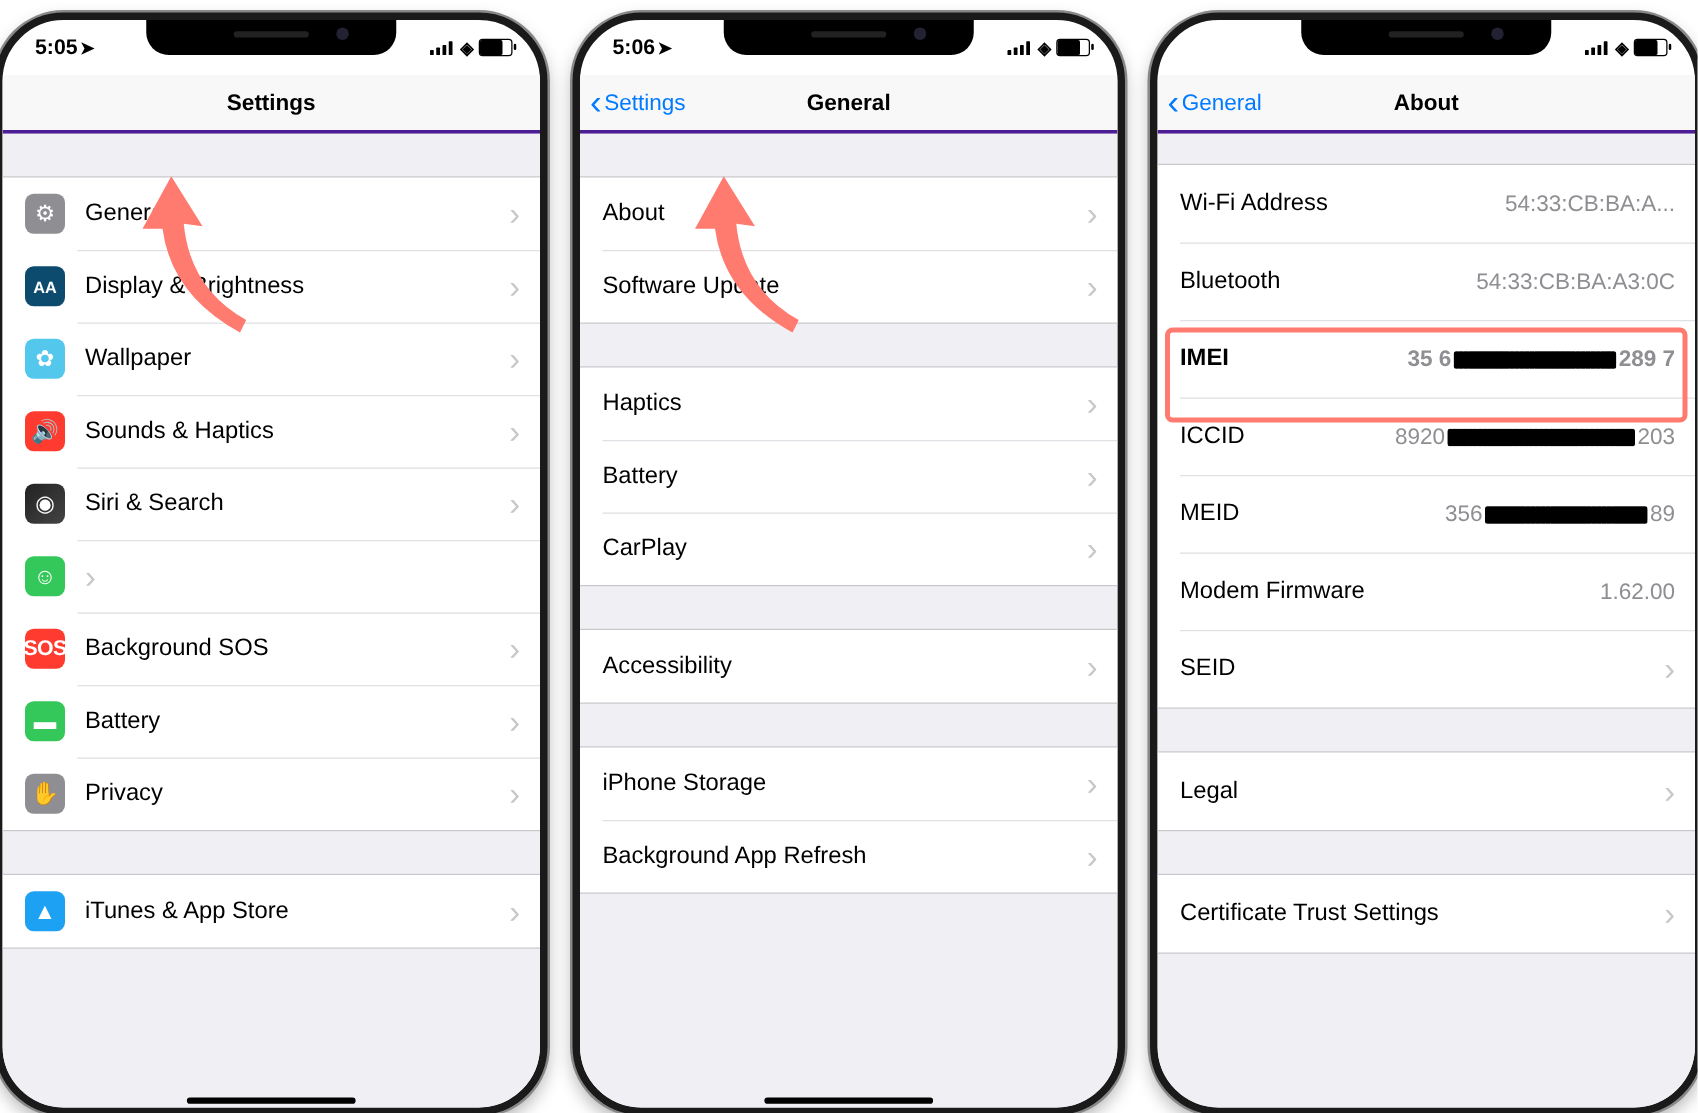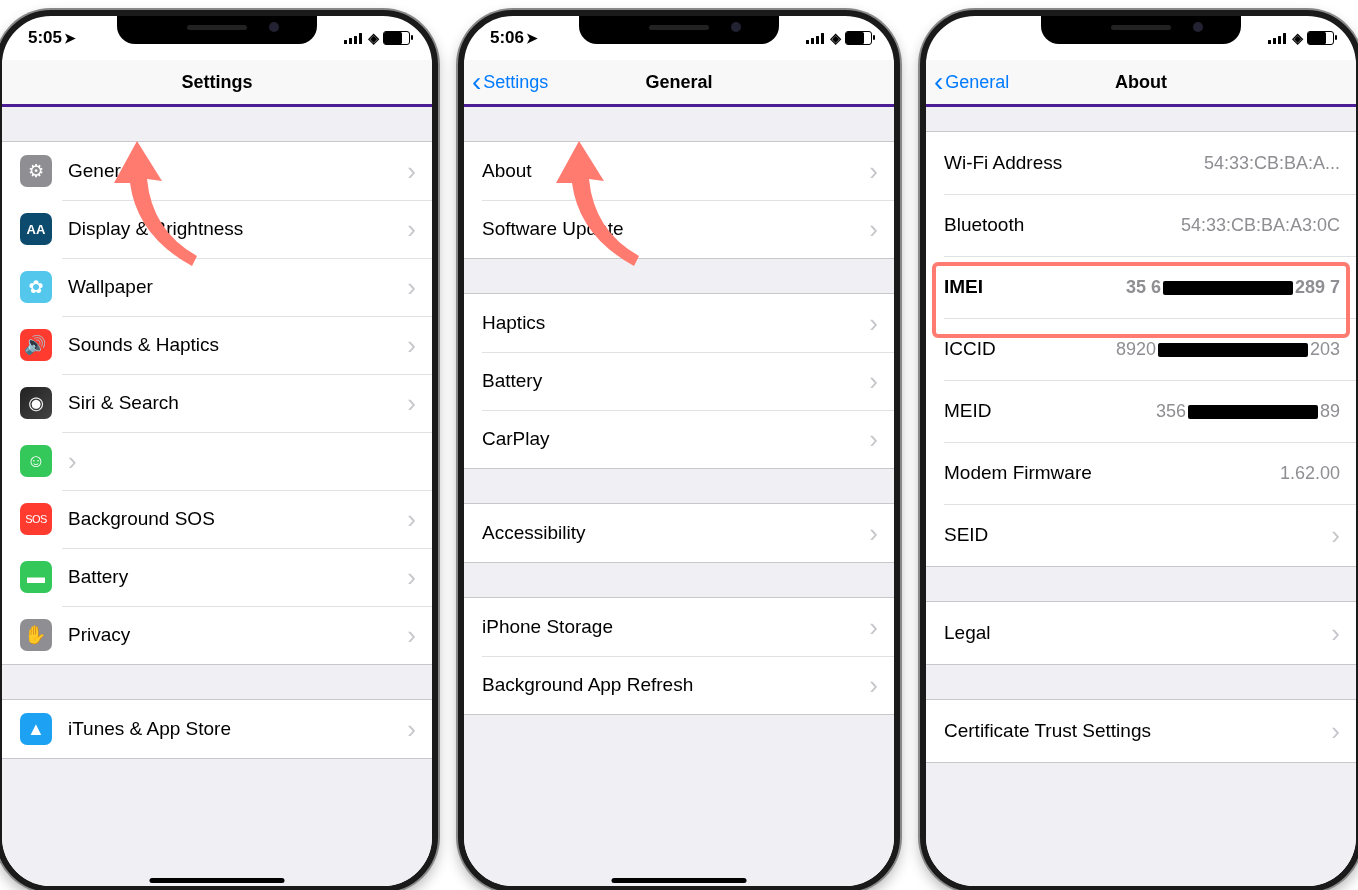--- a/index.html
+++ b/index.html
@@ -115,21 +115,21 @@
   .highlight {
     position:absolute; border:4px solid #ff7b70; border-radius:6px; pointer-events:none; z-index:20;
   }
   .scribble {
     display:inline-block; height:14px; background:
       repeating-linear-gradient(100deg,#000 0 2px,transparent 2px 4px),
       repeating-linear-gradient(80deg,#000 0 2px,transparent 2px 4px),
       #000;
     border-radius:2px; vertical-align:middle; margin:0 2px;
   }
-  .sos-txt{font-size:11px;font-weight:400;letter-spacing:-.5px}
+  .sos-txt{font-size:17px;font-weight:700;letter-spacing:-.5px}
 </style>
 </head>
 <body>
 
 <div class="phones">
 
   <div class="phone">
     <div class="notch"></div>
     <div class="statusbar">
       <span><span>5:05</span><span class="locarrow">➤</span></span>

